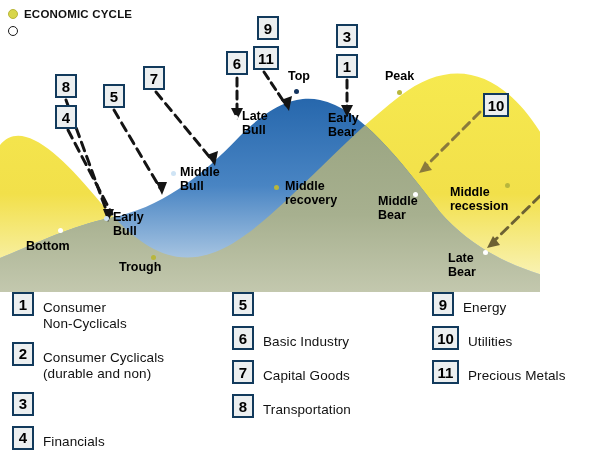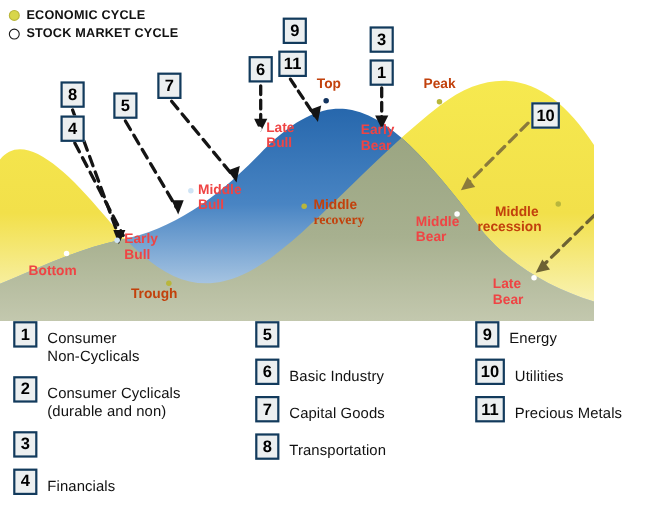--- a/index.html
+++ b/index.html
@@ -96,22 +96,22 @@
 
   
   .phase {
     position: absolute;
     z-index: 30;
     font-size: 12.5px;
     font-weight: bold;
     line-height: 1.05;
     white-space: nowrap;
   }
-  .phase.white  { color: #ef4444; }
-  .phase.black  { color: #c2410c; }
+  .phase.white  { color: #000000; }
+  .phase.black  { color: #000000; }
   .phase-dot {
     position: absolute;
     width: 5px; height: 5px;
     border-radius: 50%;
     z-index: 31;
   }
   .phase-dot.blue  { background: #cfe4f5; }
   .phase-dot.white { background: #ffffff; }
   .phase-dot.olive { background: #b8b63c; }
   .phase-dot.navy  { background: #13335e; }
@@ -262,21 +262,20 @@
       </g>
     </svg>
 
     <div id="cycle-legend">
       <div class="cycle-legend-row">
         <span class="cl-marker filled"></span>
         <span class="cl-text">ECONOMIC CYCLE</span>
       </div>
       <div class="cycle-legend-row">
         <span class="cl-marker hollow"></span>
-        <span class="cl-text">STOCK MARKET CYCLE</span>
       </div>
     </div>
 
     <div class="num-box" style="left:55px;  top:74px;">8</div>
     <div class="num-box" style="left:55px;  top:105px;">4</div>
     <div class="num-box" style="left:103px; top:84px;">5</div>
     <div class="num-box" style="left:143px; top:66px;">7</div>
     <div class="num-box" style="left:226px; top:51px;">6</div>
     <div class="num-box" style="left:257px; top:16px;">9</div>
     <div class="num-box wide" style="left:253px; top:46px;">11</div>
@@ -314,28 +313,28 @@
 
     <span class="phase-dot white" style="left:483px; top:250px;"></span>
     <span class="phase white" style="left:448px; top:252px;">Late</span>
     <span class="phase white" style="left:448px; top:266px;">Bear</span>
 
     <span class="phase-dot olive" style="left:151px; top:255px;"></span>
     <span class="phase black" style="left:119px; top:261px;">Trough</span>
 
     <span class="phase-dot olive" style="left:274px; top:185px;"></span>
     <span class="phase black" style="left:285px; top:180px;">Middle</span>
-    <span class="phase black" style="left:285px; top:194px;font-family:Liberation Serif, serif;">recovery</span>
+    <span class="phase black" style="left:285px; top:194px;">recovery</span>
 
     <span class="phase-dot olive" style="left:397px; top:90px;"></span>
     <span class="phase black" style="left:385px; top:70px;">Peak</span>
 
     <span class="phase-dot olive" style="left:505px; top:183px;"></span>
     <span class="phase black" style="left:450px; top:186px;">Middle</span>
-    <span class="phase black" style="left:434px; top:200px;">recession</span>
+    <span class="phase black" style="left:450px; top:200px;">recession</span>
   </div>
 
   <div id="sector-legend">
 
     <div class="sector-col" id="sector-col-1">
       <div class="sector-item">
         <span class="sector-num">1</span>
         <span class="sector-label">Consumer<br>Non-Cyclicals</span>
       </div>
       <div class="sector-item">

